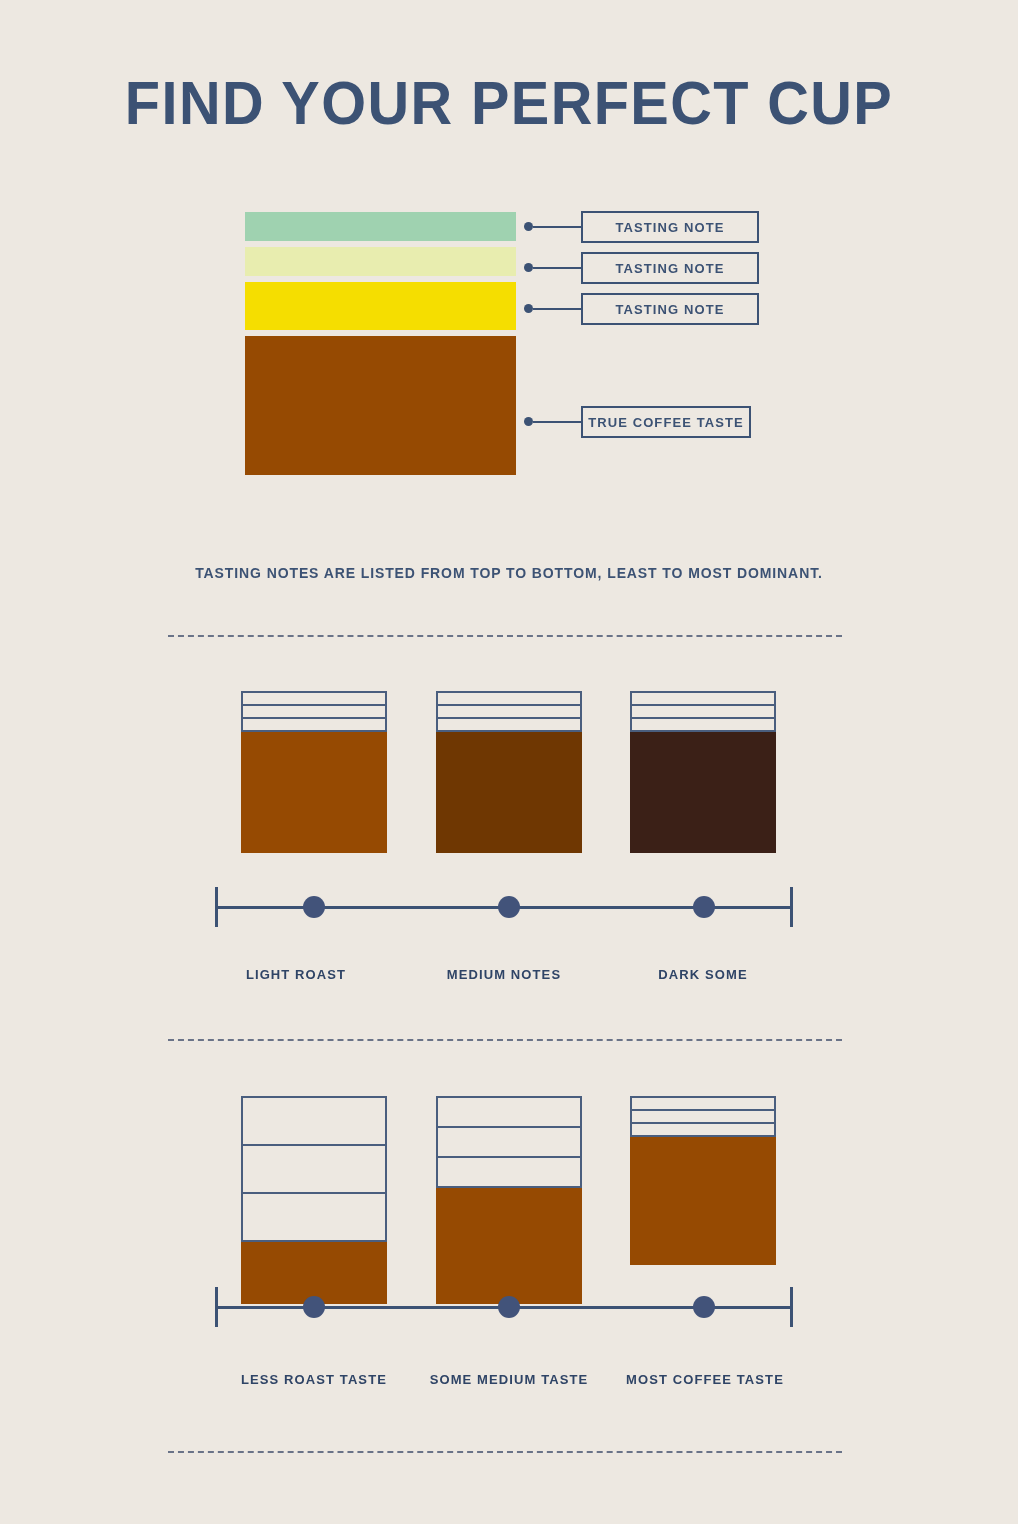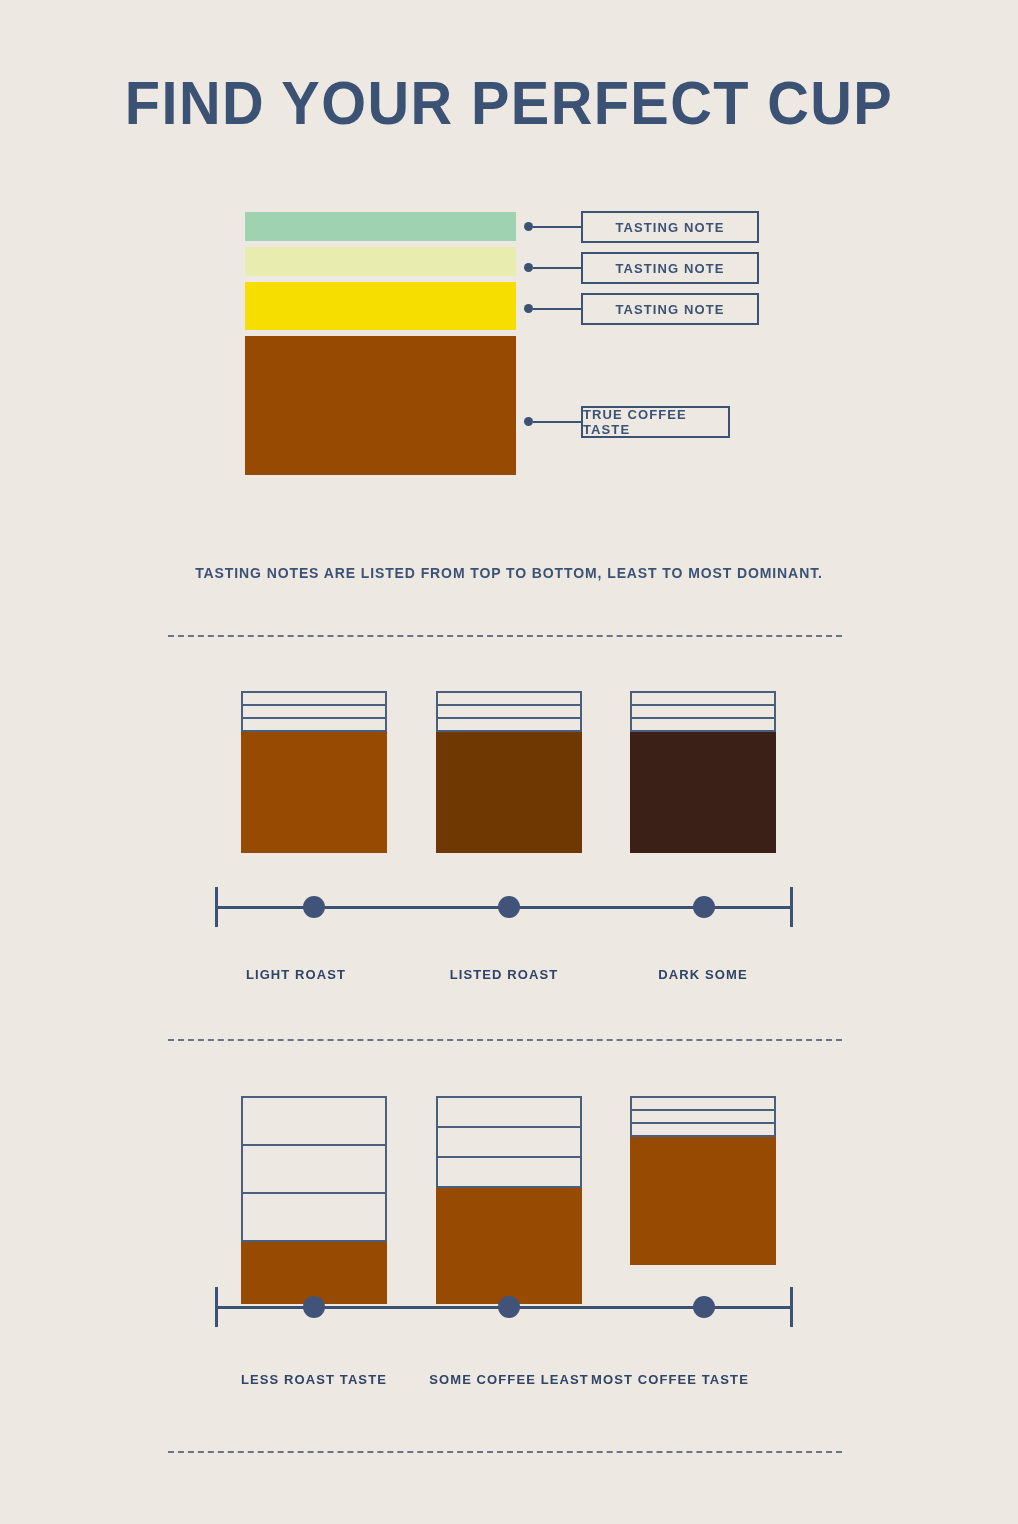--- a/index.html
+++ b/index.html
@@ -191,21 +191,21 @@
   </div>
 
   <span class="dot-small" style="left:524px; top:304px;"></span>
   <span class="connector" style="left:533px; top:307.5px; width:48px;"></span>
   <div class="callout" style="left:581px; top:293px; width:178px;">
     <span>TASTING NOTE</span>
   </div>
 
   <span class="dot-small" style="left:524px; top:417px;"></span>
   <span class="connector" style="left:533px; top:420.5px; width:48px;"></span>
-  <div class="callout" style="left:581px; top:406px; width:149px;">
+  <div class="callout" style="left:581px; top:406px; width:170px;">
     <span>TRUE COFFEE TASTE</span>
   </div>
 
   <div class="caption">TASTING NOTES ARE LISTED FROM TOP TO BOTTOM, LEAST TO MOST DOMINANT.</div>
 
   <div class="divider" style="top:635px;"></div>
 
   <div class="cup" style="left:241px; top:691px;">
     <div class="cup-band" style="height:15px;"></div>
     <div class="cup-band" style="height:15px; margin-top:-2px;"></div>
@@ -230,21 +230,21 @@
   <div class="scale" style="top:887px;">
     <div class="scale-line"></div>
     <div class="scale-cap left"></div>
     <div class="scale-cap right"></div>
     <div class="scale-dot" style="left:88px;"></div>
     <div class="scale-dot" style="left:283px;"></div>
     <div class="scale-dot" style="left:478px;"></div>
   </div>
 
   <div class="scale-label" style="left:176px; top:967px;">LIGHT ROAST</div>
-  <div class="scale-label" style="left:384px; top:967px;">LISTED ROAST</div>
+  <div class="scale-label" style="left:384px; top:967px;">MEDIUM NOTES</div>
   <div class="scale-label" style="left:583px; top:967px;">DARK SOME</div>
 
   <div class="divider" style="top:1039px;"></div>
 
   <div class="cup" style="left:241px; top:1096px;">
     <div class="cup-band" style="height:50px;"></div>
     <div class="cup-band" style="height:50px; margin-top:-2px;"></div>
     <div class="cup-band" style="height:50px; margin-top:-2px;"></div>
     <div class="cup-fill" style="height:62px; background:#964A02;"></div>
   </div>
@@ -266,18 +266,18 @@
   <div class="scale" style="top:1287px;">
     <div class="scale-line"></div>
     <div class="scale-cap left"></div>
     <div class="scale-cap right"></div>
     <div class="scale-dot" style="left:88px;"></div>
     <div class="scale-dot" style="left:283px;"></div>
     <div class="scale-dot" style="left:478px;"></div>
   </div>
 
   <div class="scale-label" style="left:194px; top:1372px;">LESS ROAST TASTE</div>
-  <div class="scale-label" style="left:389px; top:1372px;">SOME COFFEE LEAST</div>
-  <div class="scale-label" style="left:550px; top:1372px;">MOST COFFEE TASTE</div>
+  <div class="scale-label" style="left:389px; top:1372px;">SOME MEDIUM TASTE</div>
+  <div class="scale-label" style="left:585px; top:1372px;">MOST COFFEE TASTE</div>
 
   <div class="divider" style="top:1451px;"></div>
 
 </div>
 
 </body></html>

